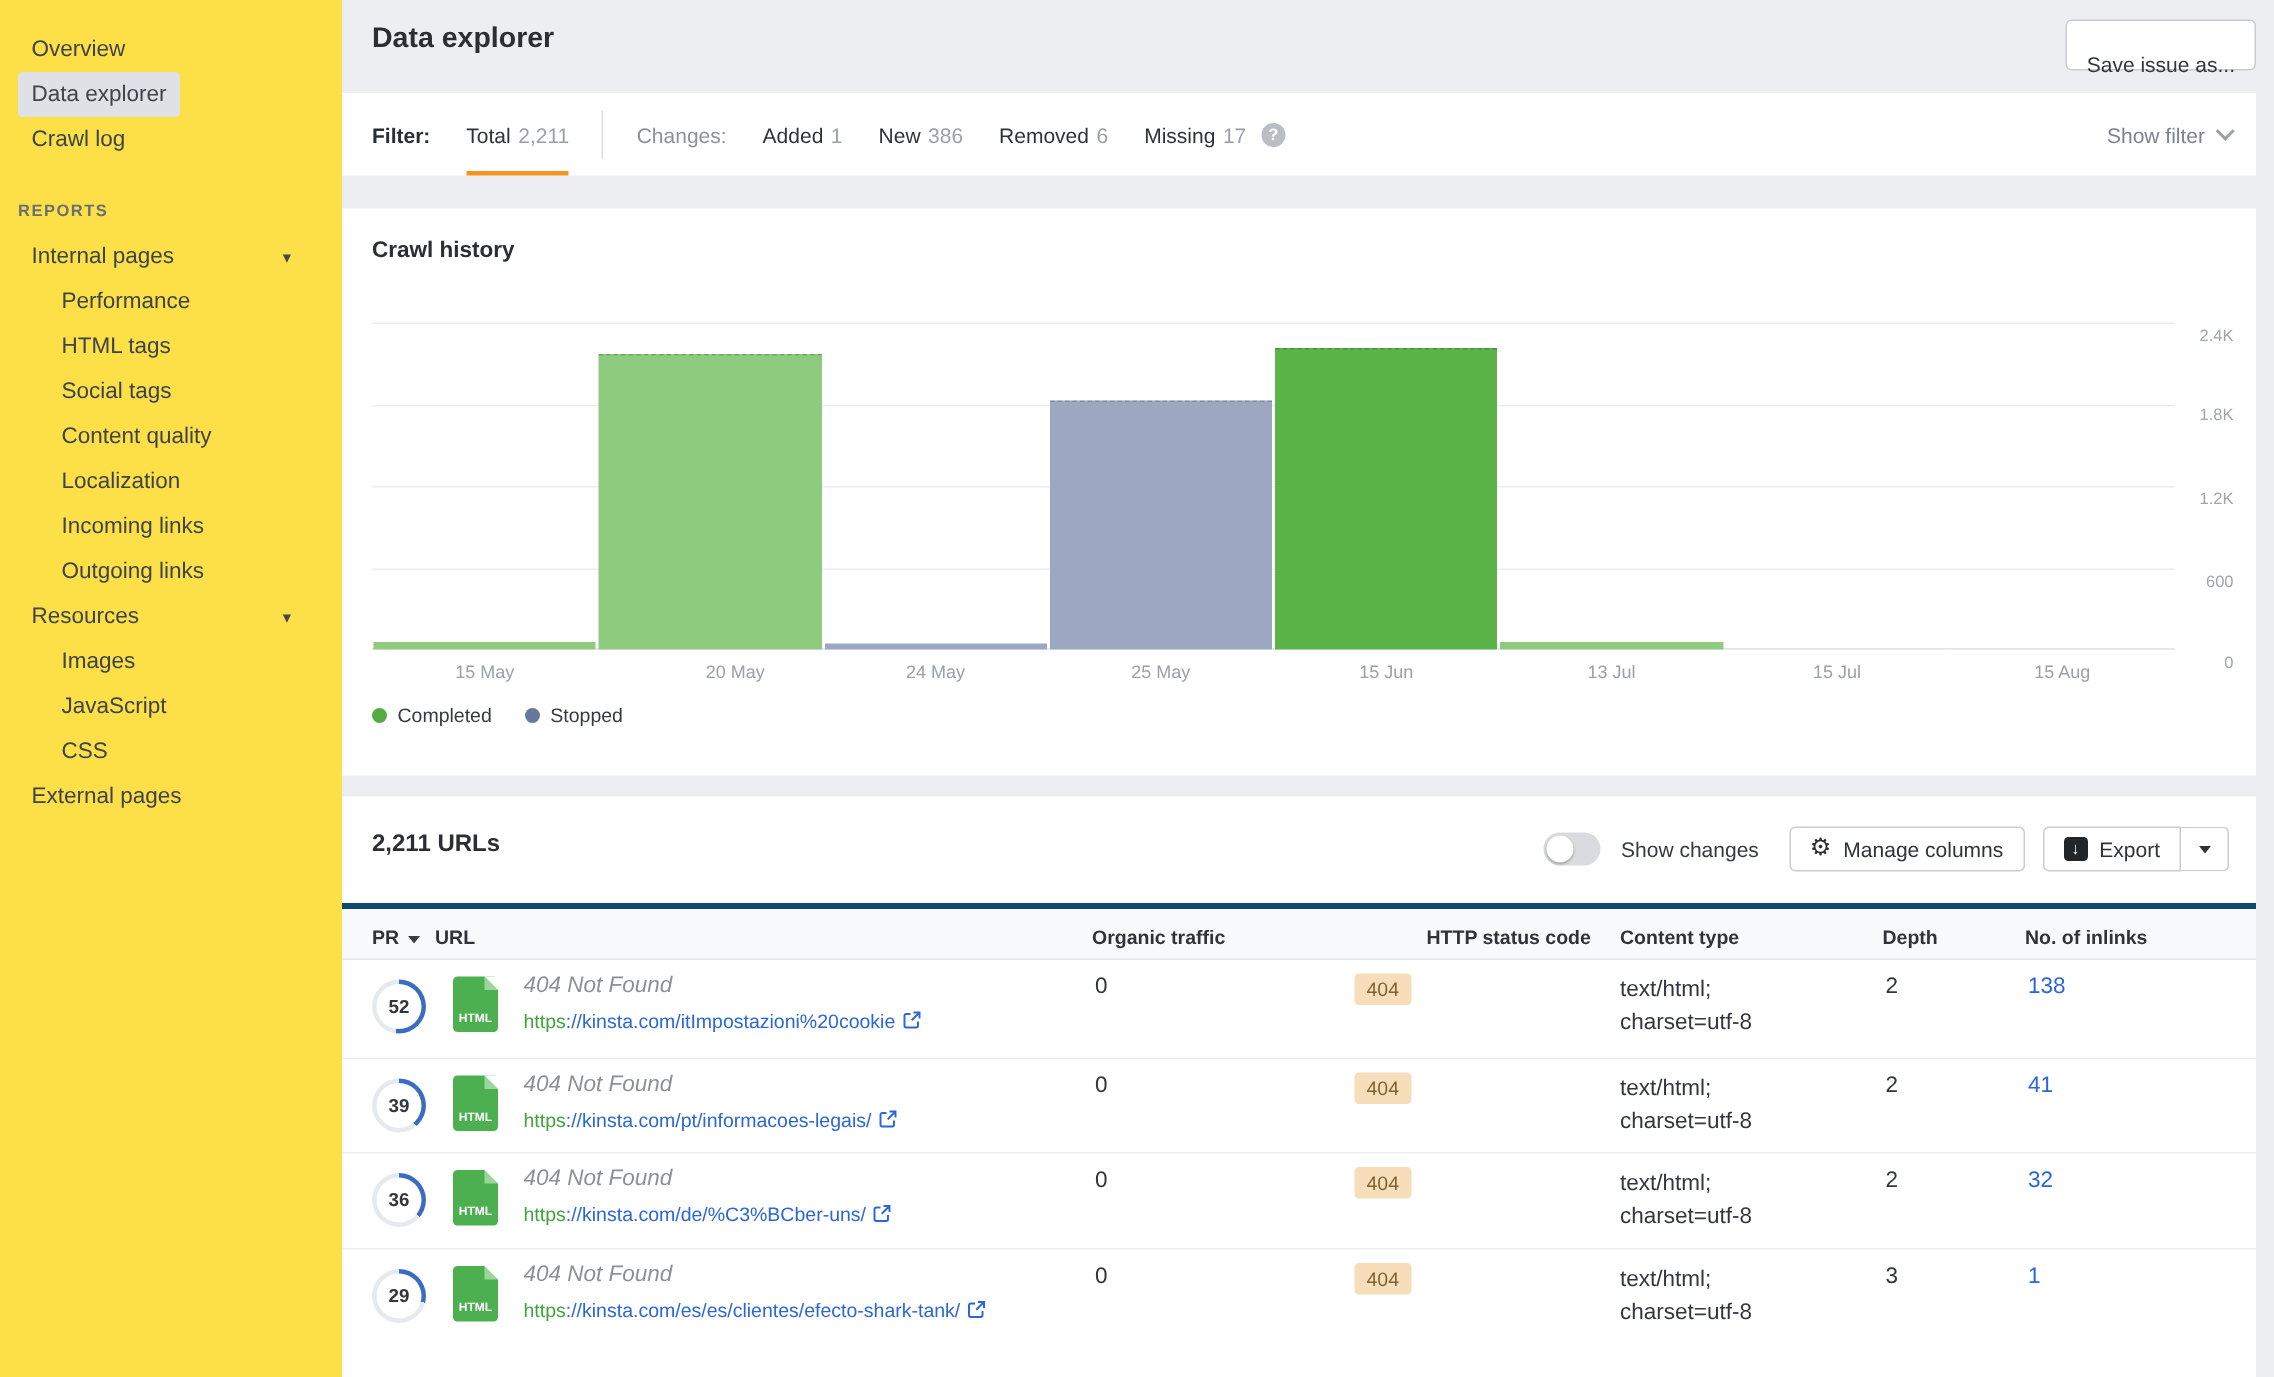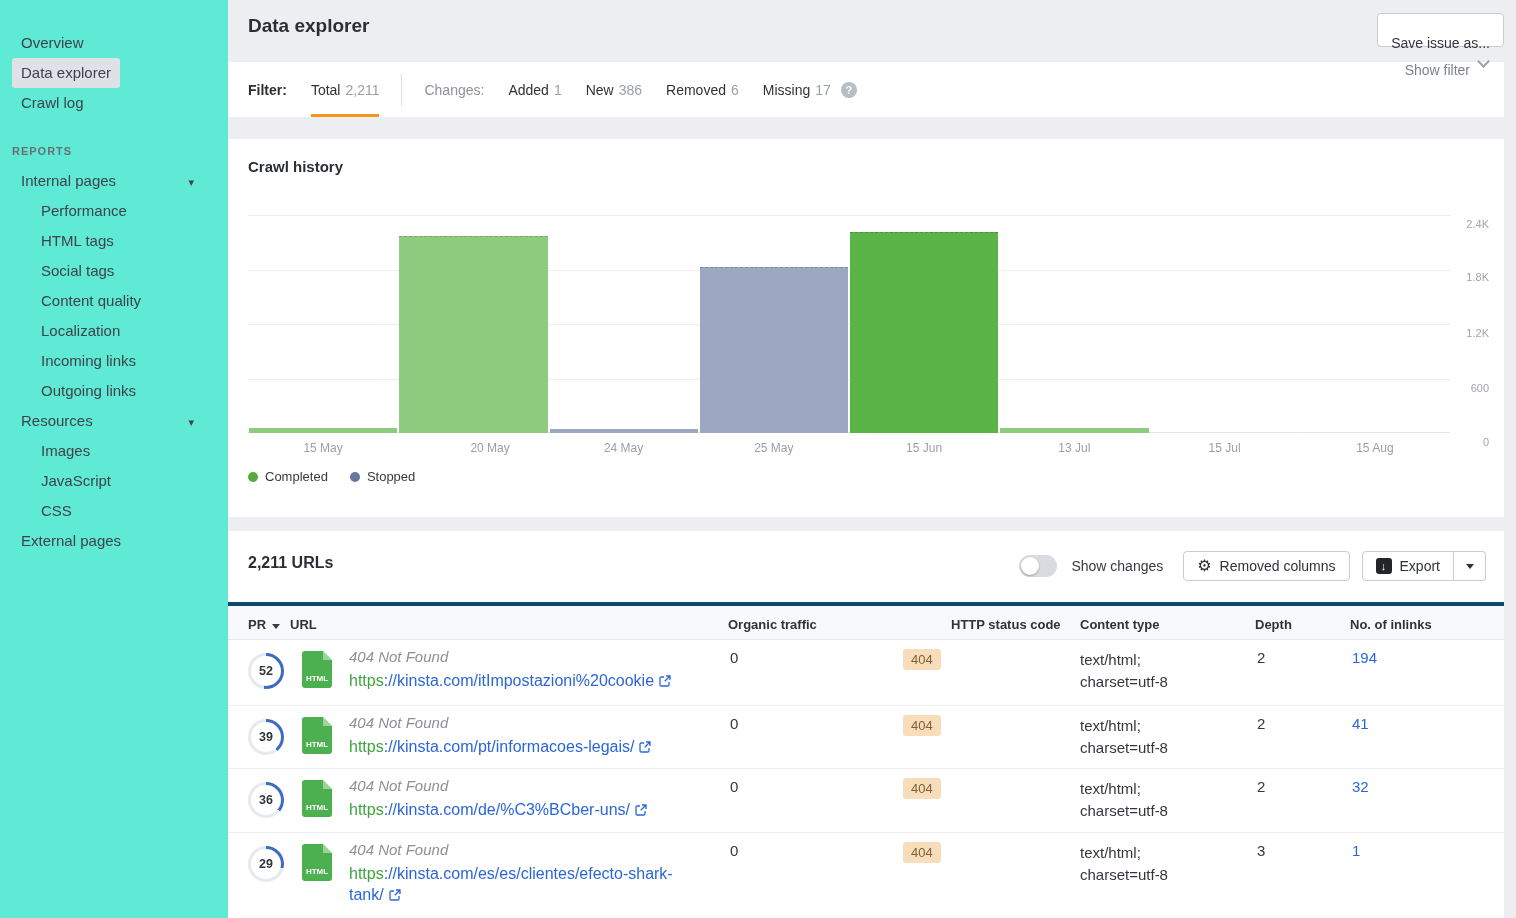--- a/index.html
+++ b/index.html
@@ -1,20 +1,20 @@
 <!DOCTYPE html>
 <html><head>
 <meta charset="utf-8">
 <style>
   * { box-sizing: border-box; margin: 0; padding: 0; }
   html,body { width:1516px; height:918px; overflow:hidden; }
   body { font-family:"Liberation Sans", sans-serif; background:#eceef1; position:relative; color:#33373d; }
 
   
-  #sidebar { position:absolute; left:0; top:0; width:228px; height:918px; background:#5eead4; padding-top:28px; }
+  #sidebar { position:absolute; left:0; top:0; width:228px; height:918px; background:#fde047; padding-top:18px; }
   .side-item { height:30px; line-height:30px; font-size:15px; color:#3f434a; padding-left:4px; position:relative; cursor:pointer; white-space:nowrap; }
   .side-item .lbl { display:inline-block; padding:0 9px; border-radius:3px; margin-left:8px; }
   .side-item.child .lbl { margin-left:28px; }
   .side-item .lbl.active { background:#dee1e5; }
   .side-item .caret { position:absolute; right:34px; top:1px; font-size:11px; color:#44474c; }
   .side-section { margin-top:18px; height:30px; line-height:30px; font-size:11px; font-weight:bold; letter-spacing:1px; color:#6b6f75; padding-left:12px; }
 
   
   #main { position:absolute; left:228px; top:0; width:1288px; height:918px; }
   .page-title { position:absolute; left:20px; top:15px; font-size:19px; font-weight:bold; color:#2b2e33; }
@@ -24,21 +24,21 @@
   .filter-card { position:absolute; left:0; top:62px; width:1276px; height:55px; background:#fff; }
   .filter-inner { display:flex; align-items:center; height:100%; position:relative; }
   .filter-label { margin-left:20px; font-weight:bold; font-size:14px; color:#2b2e33; }
   .ftab { position:relative; height:55px; display:flex; align-items:center; margin-left:24px; cursor:pointer; font-size:14px; }
   .ftab .name { color:#2f3338; }
   .ftab .cnt { color:#9aa0a8; margin-left:5px; }
   .ftab.active::after { content:""; position:absolute; left:0; right:0; bottom:0; height:3px; background:#f7941e; }
   .vsep { width:1px; height:32px; background:#dcdfe3; margin-left:22px; }
   .changes-label { margin-left:22px; font-size:14px; color:#8d929a; }
   .help-dot { width:16px; height:16px; border-radius:50%; background:#b9bdc4; color:#fff; font-size:11px; font-weight:bold; text-align:center; line-height:16px; margin-left:10px; cursor:pointer; }
-  .show-filter { position:absolute; right:16px; top:0; height:55px; display:flex; color:#7d838d; font-size:14px; cursor:pointer; }
+  .show-filter { position:absolute; right:16px; top:0; height:55px; display:flex; align-items:center; color:#7d838d; font-size:14px; cursor:pointer; }
   .chev { width:9px; height:9px; border-right:2px solid #9aa0a8; border-bottom:2px solid #9aa0a8; transform:rotate(45deg); margin-left:9px; margin-top:-5px; }
 
   
   .crawl-card { position:absolute; left:0; top:139px; width:1276px; height:378px; background:#fff; }
   .crawl-title { position:absolute; left:20px; top:19px; font-size:15px; font-weight:bold; color:#2b2e33; }
   .plot { position:absolute; left:20px; top:76px; width:1202px; height:218px; }
   .gridline { position:absolute; left:0; width:100%; height:1px; background:#ebedef; }
   .baseline { position:absolute; left:0; bottom:0; width:100%; height:1px; background:#e3e5e9; }
   .bar { position:absolute; bottom:0; cursor:pointer; }
   .ylab { position:absolute; right:15px; width:45px; text-align:right; font-size:11px; color:#a0a4ab; }
@@ -69,21 +69,21 @@
   .th { position:absolute; top:0; line-height:37px; font-size:13px; font-weight:bold; color:#2f3338; cursor:pointer; white-space:nowrap; }
   .sort-tri { display:inline-block; width:0; height:0; border-left:4px solid transparent; border-right:4px solid transparent; border-top:5px solid #3a3e44; margin-left:6px; }
   .trow { position:relative; border-bottom:1px solid #eceef0; }
   .pr-ring { position:absolute; left:20px; top:13px; width:36px; height:36px; border-radius:50%; }
   .pr-inner { position:absolute; left:3px; top:3px; width:30px; height:30px; border-radius:50%; background:#fff; text-align:center; line-height:30px; font-size:12.5px; font-weight:bold; color:#33373d; }
   .html-icon { position:absolute; left:74px; top:11px; width:30px; height:37px; background:#4db050; border-radius:3px; }
   .html-fold { position:absolute; right:0; top:0; width:0; height:0; border-bottom:9px solid #9ad59b; border-right:9px solid transparent; }
   .html-cut { position:absolute; right:0; top:0; width:0; height:0; border-top:9px solid #fff; border-left:9px solid transparent; }
   .html-label { position:absolute; left:0; right:0; bottom:5px; text-align:center; color:#fff; font-size:8px; font-weight:bold; }
   .cell-title { position:absolute; left:121px; top:8px; font-style:italic; color:#8d9197; font-size:15px; }
-  .cell-url { position:absolute; left:121px; top:30px; font-size:16px; line-height:21px; max-width:350px; color:#2b66d9; cursor:pointer; }
+  .cell-url { position:absolute; left:121px; top:30px; font-size:13px; line-height:21px; max-width:350px; color:#2b66d9; cursor:pointer; }
   .proto { color:#41a33e; }
   .ext-ic { margin-left:5px; vertical-align:-1px; }
   .cell-traffic { position:absolute; left:502px; top:9px; font-size:15px; color:#33373d; }
   .badge { position:absolute; left:675px; top:9px; background:#f8ddbb; color:#7d6434; font-size:13px; padding:3px 8px; border-radius:3px; }
   .cell-ct { position:absolute; left:852px; top:9px; font-size:15px; color:#33373d; width:140px; line-height:22px; }
   .cell-depth { position:absolute; left:1029px; top:9px; font-size:15px; color:#33373d; }
   .cell-inlinks { position:absolute; left:1124px; top:9px; font-size:15px; color:#2b66d9; cursor:pointer; }
 </style>
 </head>
 <body>
@@ -191,21 +191,21 @@
 
   <div class="urls-card">
     <div class="urls-count">2,211 URLs</div>
     <div class="controls">
       <div class="toggle">
           <div class="knob"></div>
         </div>
       <span class="show-changes">Show changes</span>
       <button class="btn manage">
         <span class="gear">⚙</span>
-        <span>Removed columns</span>
+        <span>Manage columns</span>
       </button>
       <div class="export-group">
         <button class="btn export-main">
           <span class="dl-icon">↓</span>
           <span>Export</span>
         </button>
         <button class="btn export-arrow">
           <span class="tri-down"></span>
         </button>
       </div>
@@ -231,21 +231,21 @@
           </div>
           <div class="cell-title">404 Not Found</div>
           <div class="cell-url"><span class="proto">https</span>://kinsta.com/itImpostazioni%20cookie<svg class="ext-ic" width="12" height="12" viewBox="0 0 12 12">
               <path d="M5 2H2.2C1.5 2 1 2.5 1 3.2v6.6C1 10.5 1.5 11 2.2 11h6.6c.7 0 1.2-.5 1.2-1.2V7" fill="none" stroke="#2b66d9" stroke-width="1.3"></path>
               <path d="M7 1h4v4M10.7 1.3L5.8 6.2" fill="none" stroke="#2b66d9" stroke-width="1.3"></path>
             </svg></div>
           <div class="cell-traffic">0</div>
           <div class="badge">404</div>
           <div class="cell-ct">text/html; charset=utf-8</div>
           <div class="cell-depth">2</div>
-          <div class="cell-inlinks">194</div>
+          <div class="cell-inlinks">138</div>
         </div>
         <div class="trow" style="height: 63px;">
           <div class="pr-ring" style="background:conic-gradient(#3d6bc0 0 39%, #e6e9ed 39% 100%)">
             <div class="pr-inner">39</div>
           </div>
           <div class="html-icon">
             <div class="html-fold"></div>
             <div class="html-cut"></div>
             <div class="html-label">HTML</div>
           </div>

